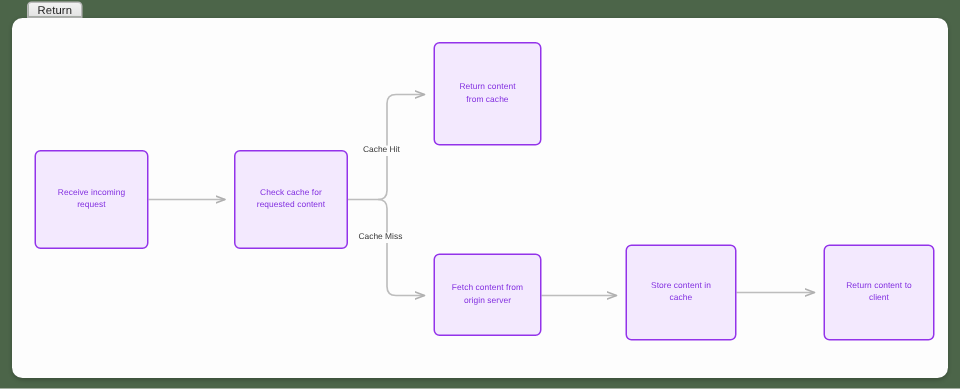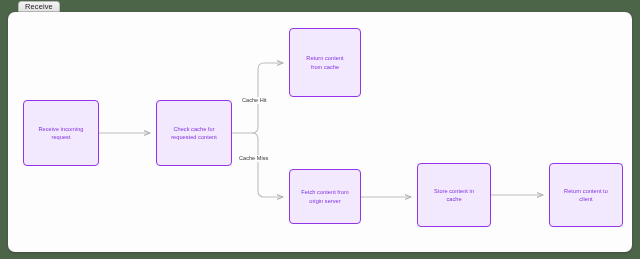--- a/index.html
+++ b/index.html
@@ -117,21 +117,21 @@
     height: 240px;
     z-index: 1;
     overflow: visible;
   }
 </style>
 </head>
 <body>
 
 <div id="tab-bar">
   <div id="tab-caching">
-    <span class="tab-label">Receive</span>
+    <span class="tab-label">Return</span>
   </div>
 </div>
 
 <div id="canvas">
   <div id="flow-layer">
 
     <svg class="edges" viewBox="0 0 624 240">
       <defs>
         <marker id="arrowhead" markerWidth="7" markerHeight="7" refX="6.2" refY="3" orient="auto" markerUnits="userSpaceOnUse">
           <path d="M0,0.6 L6.2,3 L0,5.4" fill="none" stroke="#b0b0b0" stroke-width="1.1" stroke-linecap="round" stroke-linejoin="round"></path>

